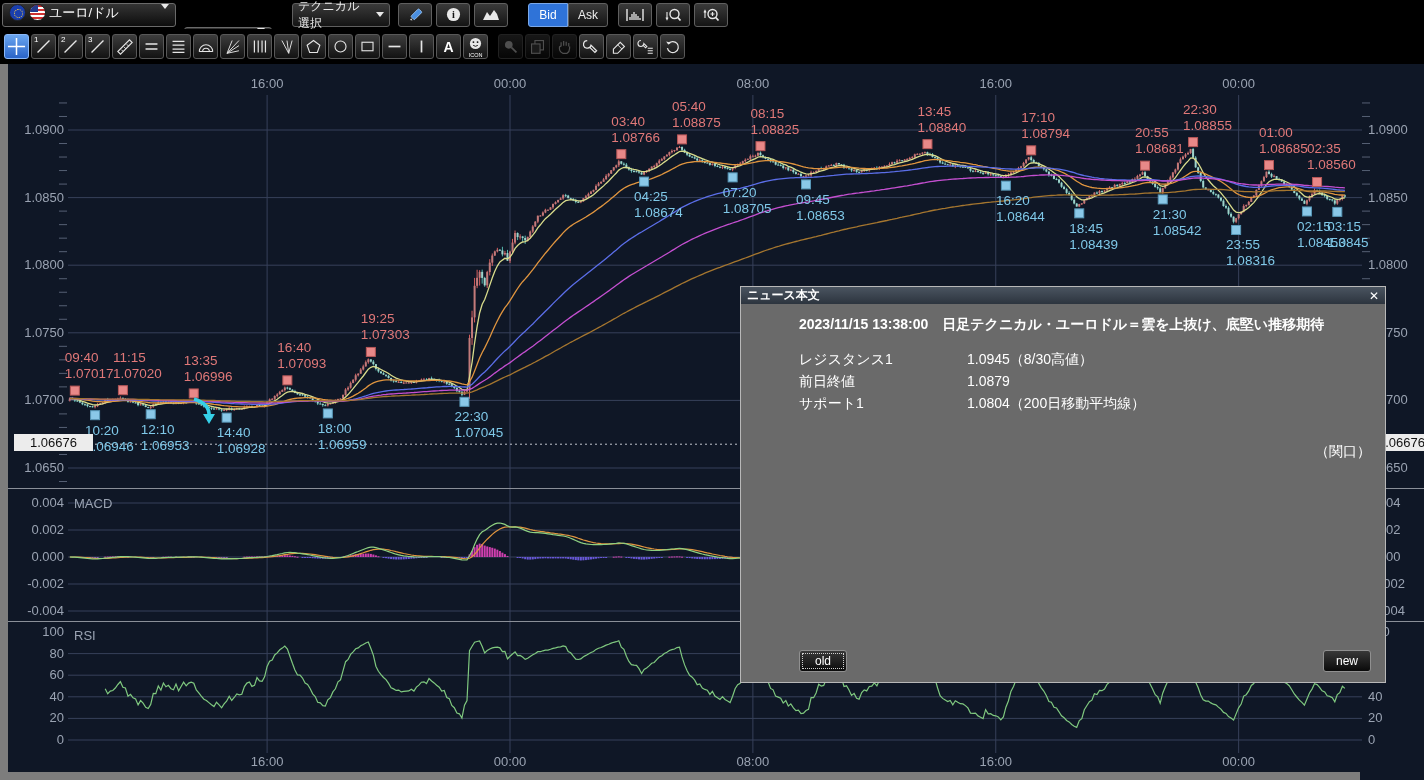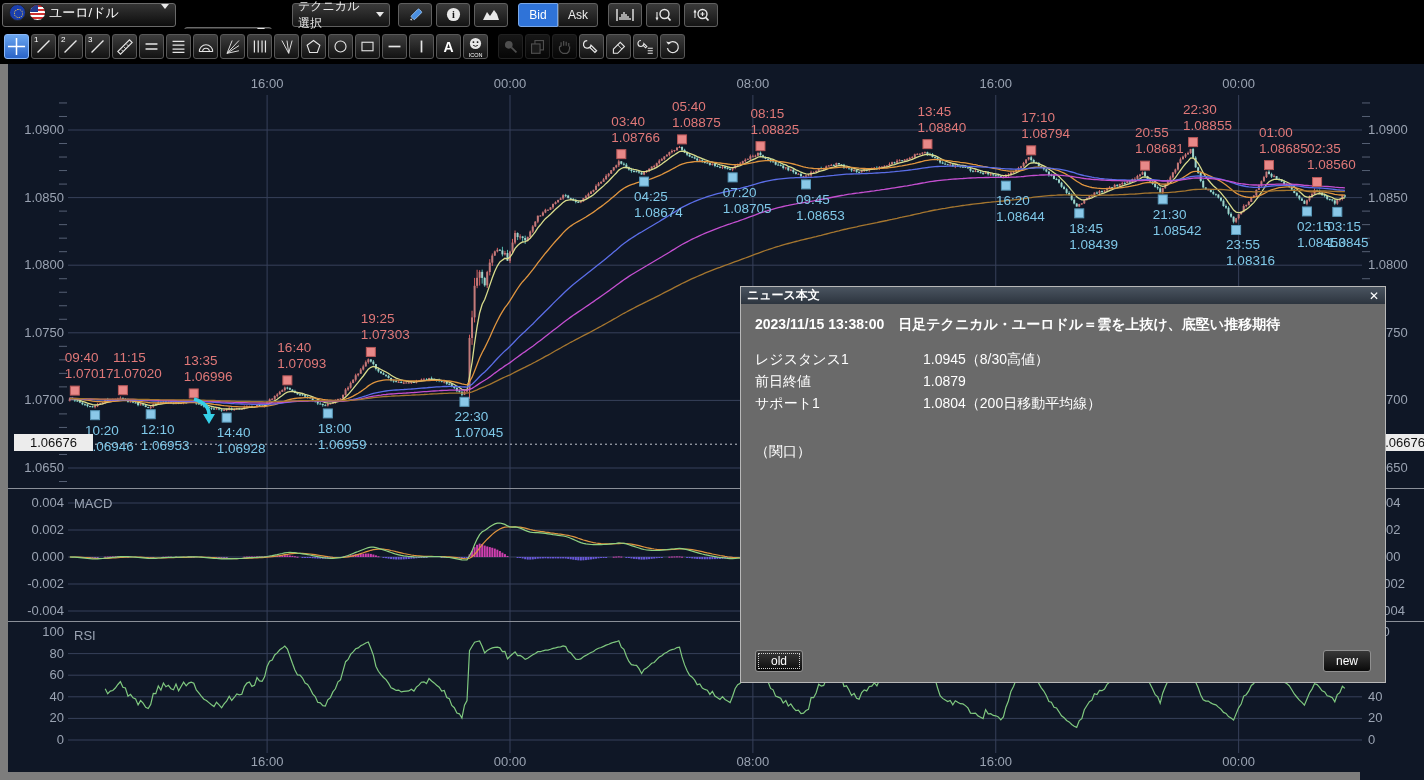--- a/index.html
+++ b/index.html
@@ -29,27 +29,27 @@
   .atool{font-size:14px;font-weight:bold;color:#fff;}
   #leftstrip{position:absolute;left:0;top:64px;width:8px;height:716px;background:#7d7d7d;z-index:2;}
   #bottomstrip{position:absolute;left:8px;top:772px;width:1352px;height:8px;background:#7d7d7d;z-index:2;}
   .pricetag{position:absolute;background:#ececec;color:#111;font-size:13px;padding:0 16px;height:17px;line-height:17px;z-index:3;}
   
   #news{position:absolute;left:740px;top:286px;width:646px;height:397px;z-index:10;border:1px solid #b8b8b8;
     background:#6a6a6a;box-sizing:border-box;display:flex;flex-direction:column;}
   #news-title{height:17px;background:linear-gradient(#4a5460,#2c343e);color:#fff;font-size:12px;font-weight:bold;
     display:flex;align-items:center;padding:0 6px;flex:0 0 auto;cursor:move;}
   #news-close{margin-left:auto;color:#fff;font-size:12px;font-weight:bold;cursor:pointer;line-height:1;}
-  #news-body{position:relative;flex:1;color:#fff;font-size:14px;padding:12px 14px;overflow:hidden;}
+  #news-body{position:relative;flex:1;color:#fff;font-size:14px;padding:12px 14px;overflow:hidden;margin-left:44px;}
   #news-head{font-weight:bold;font-size:14px;}
   #news-para{margin-top:40px;line-height:21.5px;}
   .lvl{display:flex;line-height:22px;}
   .lvl .l{width:168px;flex:0 0 auto;}
   #news-levels{margin-top:14px;}
-  #news-author{margin-top:26px;line-height:22px;}
+  #news-author{margin-top:26px;line-height:22px;text-align:right;}
   .nbtn{position:absolute;bottom:10px;width:46px;height:20px;background:linear-gradient(#383838,#0a0a0a);
     border:1px solid #909090;border-radius:3px;color:#fff;font-size:12px;display:flex;align-items:center;justify-content:center;cursor:pointer;}
   #btn-old{left:14px;outline:1px dotted #cfcfcf;outline-offset:-4px;}
   #btn-new{right:14px;}
 </style>
 </head>
 <body>
 
 <div id="app">
 
@@ -78,21 +78,21 @@
       <svg width="15" height="15" viewBox="0 0 16 16">
         <circle cx="8" cy="8" r="7" fill="#e8e8e8"></circle>
         <text x="8" y="12" text-anchor="middle" font-size="11" font-weight="bold" fill="#111" font-family="Liberation Serif,serif">i</text>
       </svg>
     </div>
     <div class="tbtn">
       <svg width="18" height="13" viewBox="0 0 18 13">
         <path d="M1 12 L5 4 L8 8 L12 2 L15 6 L17 12 Z" fill="#e8e8e8"></path>
       </svg>
     </div>
-    <div class="tbtn active" style="margin-left:10px;width:28px;border-radius:3px 0 0 3px;">
+    <div class="tbtn active" style="margin-left:20px;width:28px;border-radius:3px 0 0 3px;">
       <span>Bid</span>
     </div>
     <div class="tbtn" style="margin-left:0;width:28px;border-radius:0 3px 3px 0;">
       <span>Ask</span>
     </div>
     <div class="tbtn" style="margin-left:10px;">
       <svg width="18" height="14" viewBox="0 0 18 14">
         <path d="M1 1 L1 13 M17 1 L17 13" stroke="#e8e8e8" stroke-width="1.4"></path>
         <path d="M4 9 V12 M6 6 V12 M8 4 V12 M10 6 V12 M12 8 V12 M14 10 V12" stroke="#e8e8e8" stroke-width="1.3"></path>
       </svg>

